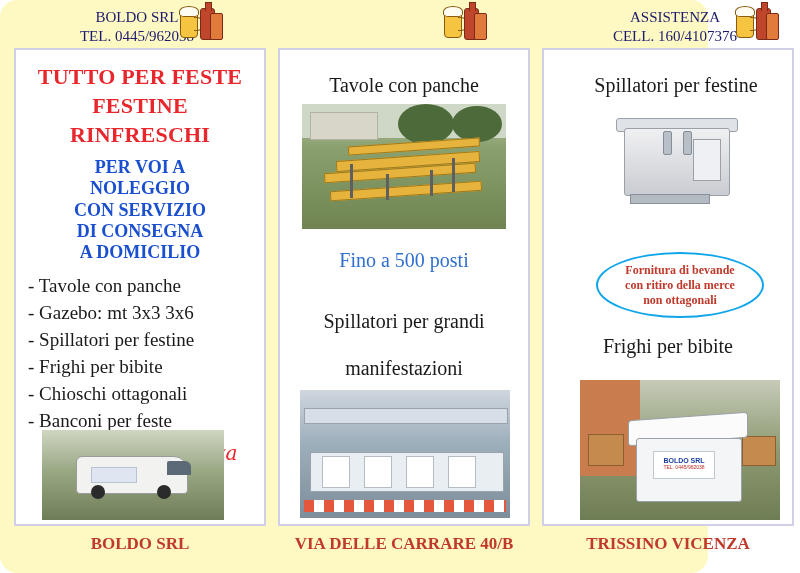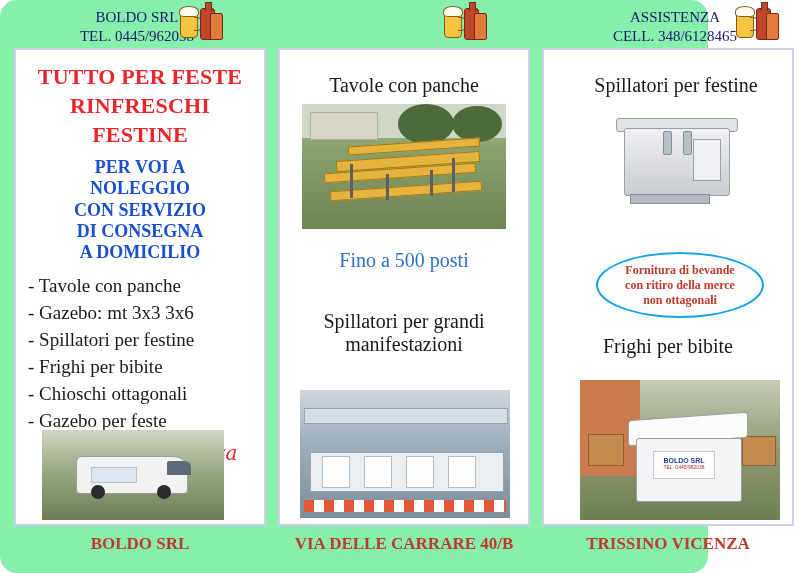--- a/index.html
+++ b/index.html
@@ -12,21 +12,21 @@
     height: 573px;
     font-family: "Liberation Serif", serif;
     overflow: hidden;
     position: relative;
   }
 
   .flyer {
     position: relative;
     width: 708px;
     height: 573px;
-    background: #86efac;
+    background: #fef9c3;
     border-radius: 17px;
   }
 
   
   .header {
     position: absolute;
     top: 0;
     left: 0;
     width: 800px;
     height: 48px;
@@ -196,20 +196,21 @@
   .fr-logo { position: absolute; left: 16px; top: 12px; width: 60px; height: 26px; background: #ffffff; border: 1px solid #c2c8cf; }
   .fr-logo .lg1 { font-size: 7px; color: #1a3fa0; font-weight: bold; text-align: center; line-height: 1; margin-top: 5px; font-family: "Liberation Sans", sans-serif; }
   .fr-logo .lg2 { font-size: 5px; color: #c02b22; text-align: center; font-family: "Liberation Sans", sans-serif; }
   .fr-chair { position: absolute; background: #c58a4e; border: 1px solid #8d5f2f; }
 
   
   .cap {
     text-align: center;
     font-size: 20px;
     color: #1a1a1a;
+    margin-top: 24px;
   }
   .cap-blue {
     text-align: center;
     font-size: 20px;
     color: #2f6fd0;
   }
 
   
   .oval {
     position: absolute;
@@ -271,52 +272,52 @@
     <div class="mug-icon abs" style="left:442px; top:4px;">
       <div class="glass"></div>
       <div class="foam"></div>
       <div class="handle"></div>
       <div class="bottle"></div>
       <div class="bottle2"></div>
     </div>
 
     <div class="hdr-block hdr-right">
       <div>ASSISTENZA</div>
-      <div>CELL. 348/6128465</div>
+      <div>CELL. 160/4107376</div>
     </div>
 
     <div class="mug-icon abs" style="left:734px; top:4px;">
       <div class="glass"></div>
       <div class="foam"></div>
       <div class="handle"></div>
       <div class="bottle"></div>
       <div class="bottle2"></div>
     </div>
   </div>
 
   <div class="panel panel-left">
     <div class="title-red">
       <div>TUTTO PER FESTE</div>
+      <div>FESTINE</div>
       <div>RINFRESCHI</div>
-      <div>FESTINE</div>
     </div>
     <div class="subtitle-blue">
       <div>PER VOI A</div>
       <div>NOLEGGIO</div>
       <div>CON SERVIZIO</div>
       <div>DI CONSEGNA</div>
       <div>A DOMICILIO</div>
     </div>
     <div class="bullets">
       <div>- Tavole con panche</div>
       <div>- Gazebo: mt 3x3 3x6</div>
       <div>- Spillatori per festine</div>
       <div>- Frighi per bibite</div>
       <div>- Chioschi ottagonali</div>
-      <div>- Gazebo per feste</div>
+      <div>- Banconi per feste</div>
     </div>
     <div class="script-red">Servizio Assistenza</div>
   </div>
 
   <div class="photo van-photo">
     <div class="van-body">
       <div class="van-win"></div>
       <div class="van-logo"></div>
       <div class="wheel w1"></div>
       <div class="wheel w2"></div>

